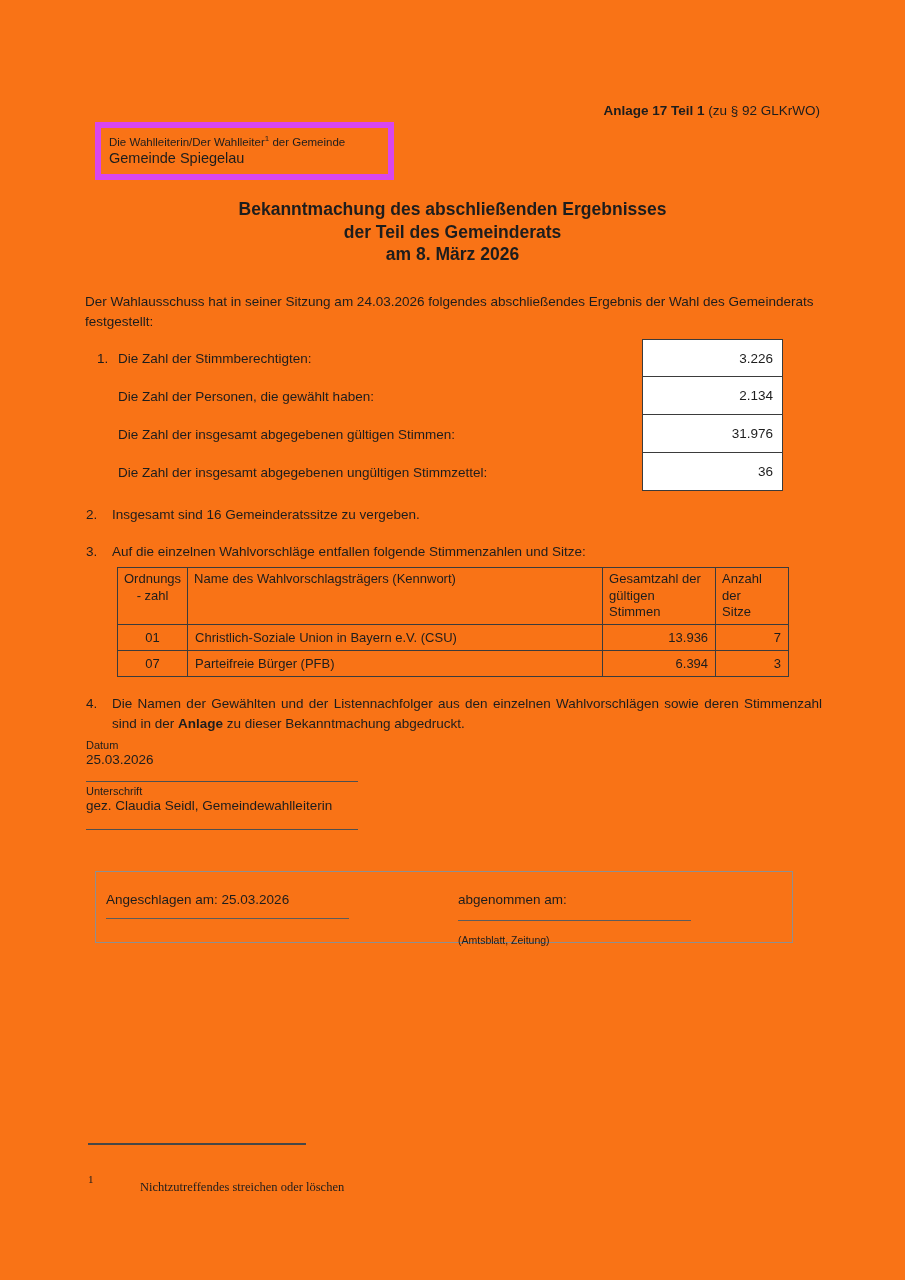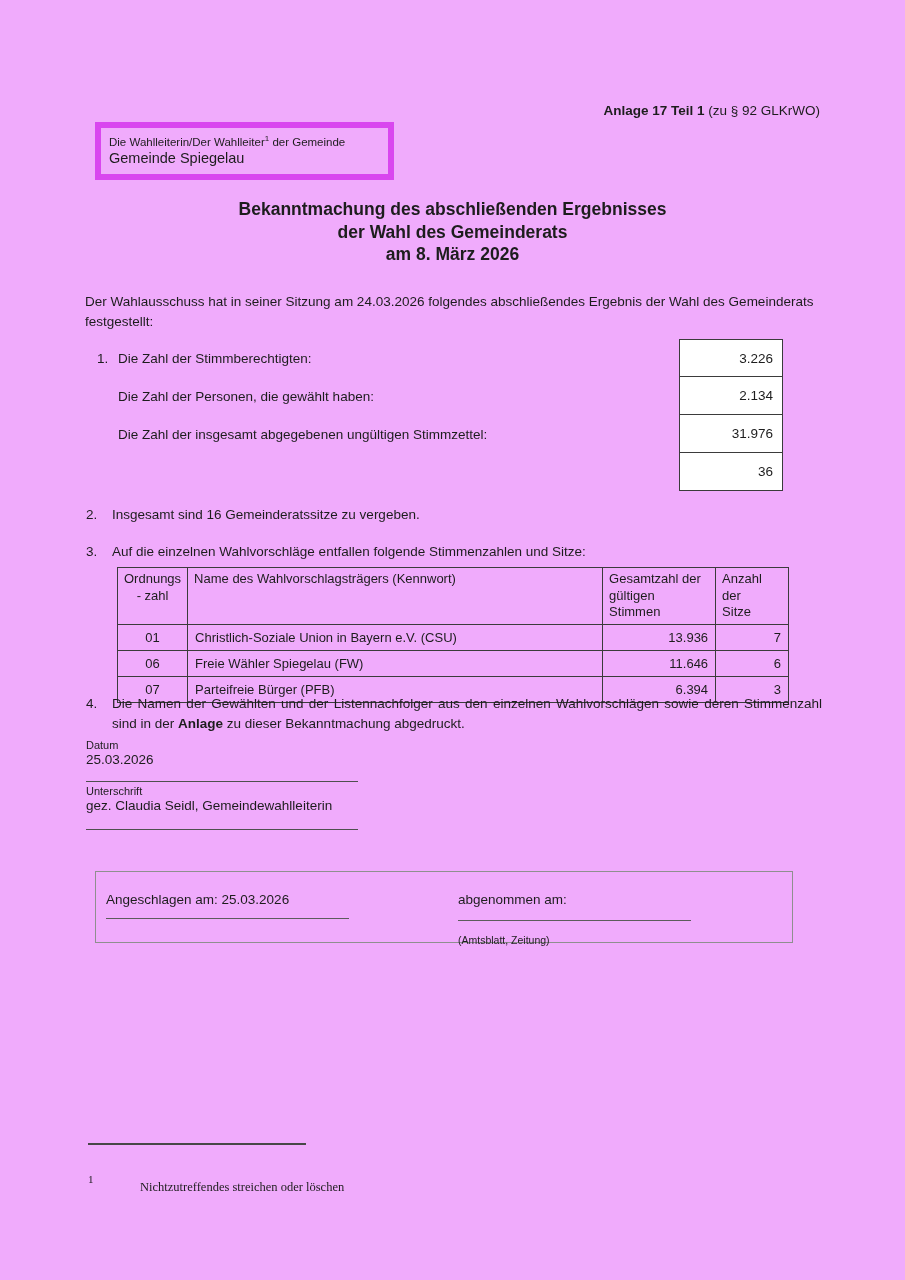--- a/index.html
+++ b/index.html
@@ -2,21 +2,21 @@
 <html><head>
 <meta charset="utf-8">
 <style>
   html, body { margin:0; padding:0; background:#ffffff; }
   body {
     width:905px; height:1280px; position:relative;
     font-family:"Liberation Sans", sans-serif;
     color:#1d1d1d;
     -webkit-font-smoothing:antialiased;
   }
-  .page { position:absolute; inset:0; background:#f0abfc; overflow:hidden; }
+  .page { position:absolute; inset:0; background:#f97316; overflow:hidden; }
 
   
   .corner { position:absolute; top:103px; right:85px; font-size:13.5px; white-space:nowrap; }
   .corner .b { font-weight:bold; }
 
   
   .issuer-box {
     position:absolute; left:95px; top:122px; width:271px;
     border:6px solid #d946ef; padding:4px 8px 6px 8px;
   }
@@ -34,21 +34,21 @@
   .intro {
     position:absolute; left:85px; top:292px; width:742px;
     font-size:13.5px; line-height:19.5px;
   }
 
   
   .counts { position:absolute; left:97px; top:339px; width:686px; }
   .count-row { display:flex; align-items:center; height:38px; font-size:13.5px; }
   .count-marker { width:21px; flex:none; }
   .count-label { flex:1; padding-right:12px; }
-  .count-boxes { position:absolute; right:0; top:0; width:104px; }
+  .count-boxes { position:absolute; right:0; top:0; width:141px; }
   .count-box {
     height:38px; box-sizing:border-box;
     border:1.5px solid #3b3b3b; border-top:none;
     display:flex; align-items:center; justify-content:flex-end;
     padding-right:9px; font-size:13.5px; background:#fff;
   }
   .count-box:first-child { border-top:1.5px solid #3b3b3b; }
 
   
   .item { position:absolute; left:86px; display:flex; font-size:13.5px; line-height:19.5px; }
@@ -111,34 +111,38 @@
 
   <div class="issuer-box">
     <div class="l1">
       <span>Die Wahlleiterin/Der Wahlleiter</span><sup>1</sup><span> der Gemeinde</span>
     </div>
     <div class="l2">Gemeinde Spiegelau</div>
   </div>
 
   <div class="doc-title">
     <div>Bekanntmachung des abschließenden Ergebnisses</div>
-    <div>der Wahl des Gemeinderats</div>
+    <div>der Teil des Gemeinderats</div>
     <div>am 8. März 2026</div>
   </div>
 
   <div class="intro">Der Wahlausschuss hat in seiner Sitzung am 24.03.2026 folgendes abschließendes Ergebnis der Wahl des Gemeinderats festgestellt:</div>
 
   <div class="counts">
     <div class="count-row">
       <span class="count-marker">1.</span>
       <span class="count-label">Die Zahl der Stimmberechtigten:</span>
     </div>
     <div class="count-row">
       <span class="count-marker"></span>
       <span class="count-label">Die Zahl der Personen, die gewählt haben:</span>
+    </div>
+    <div class="count-row">
+      <span class="count-marker"></span>
+      <span class="count-label">Die Zahl der insgesamt abgegebenen gültigen Stimmen:</span>
     </div>
     <div class="count-row">
       <span class="count-marker"></span>
       <span class="count-label">Die Zahl der insgesamt abgegebenen ungültigen Stimmzettel:</span>
     </div>
     <div class="count-boxes">
       <div class="count-box">3.226</div>
       <div class="count-box">2.134</div>
       <div class="count-box">31.976</div>
       <div class="count-box">36</div>
@@ -174,26 +178,20 @@
       </tr>
     </thead>
     <tbody>
       <tr>
         <td class="c1">01</td>
         <td>Christlich-Soziale Union in Bayern e.V. (CSU)</td>
         <td class="c3">13.936</td>
         <td class="c4">7</td>
       </tr>
       <tr>
-        <td class="c1">06</td>
-        <td>Freie Wähler Spiegelau (FW)</td>
-        <td class="c3">11.646</td>
-        <td class="c4">6</td>
-      </tr>
-      <tr>
         <td class="c1">07</td>
         <td>Parteifreie Bürger (PFB)</td>
         <td class="c3">6.394</td>
         <td class="c4">3</td>
       </tr>
     </tbody>
   </table>
 
   <div class="item item-4">
     <span class="marker">4.</span>

